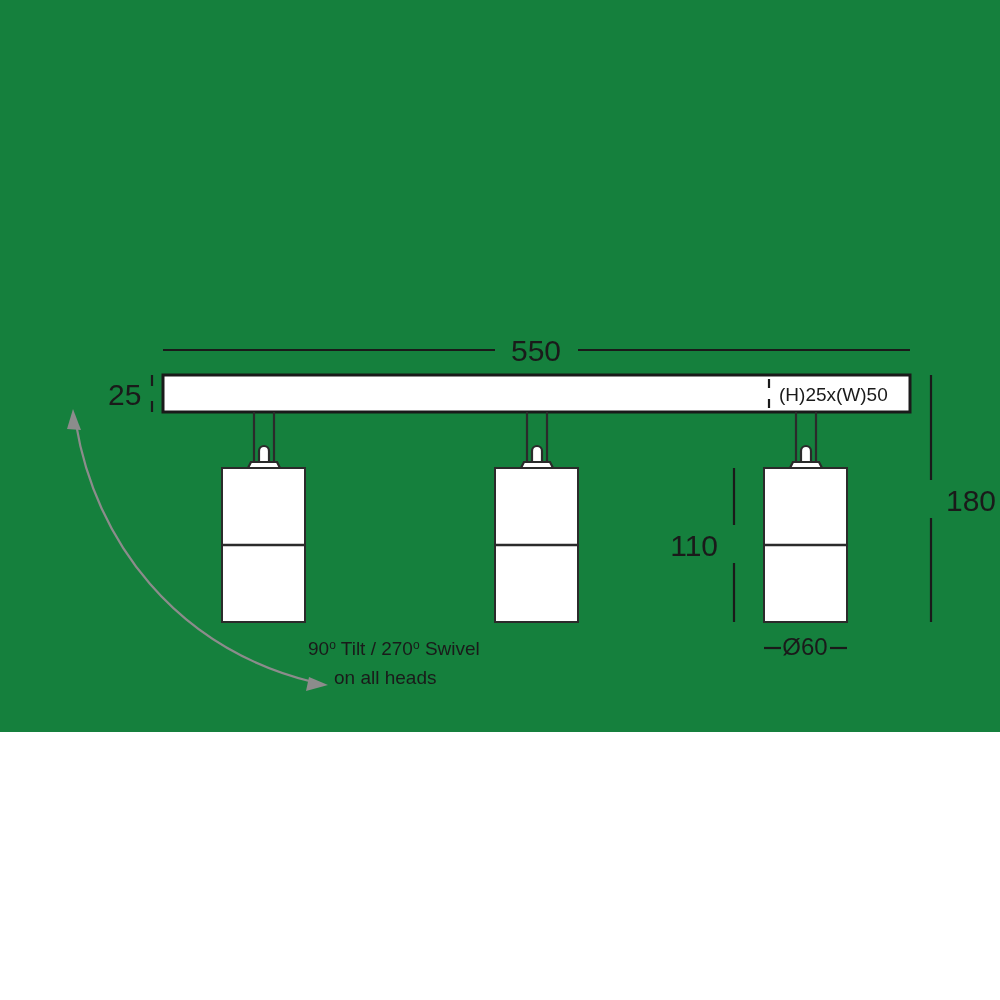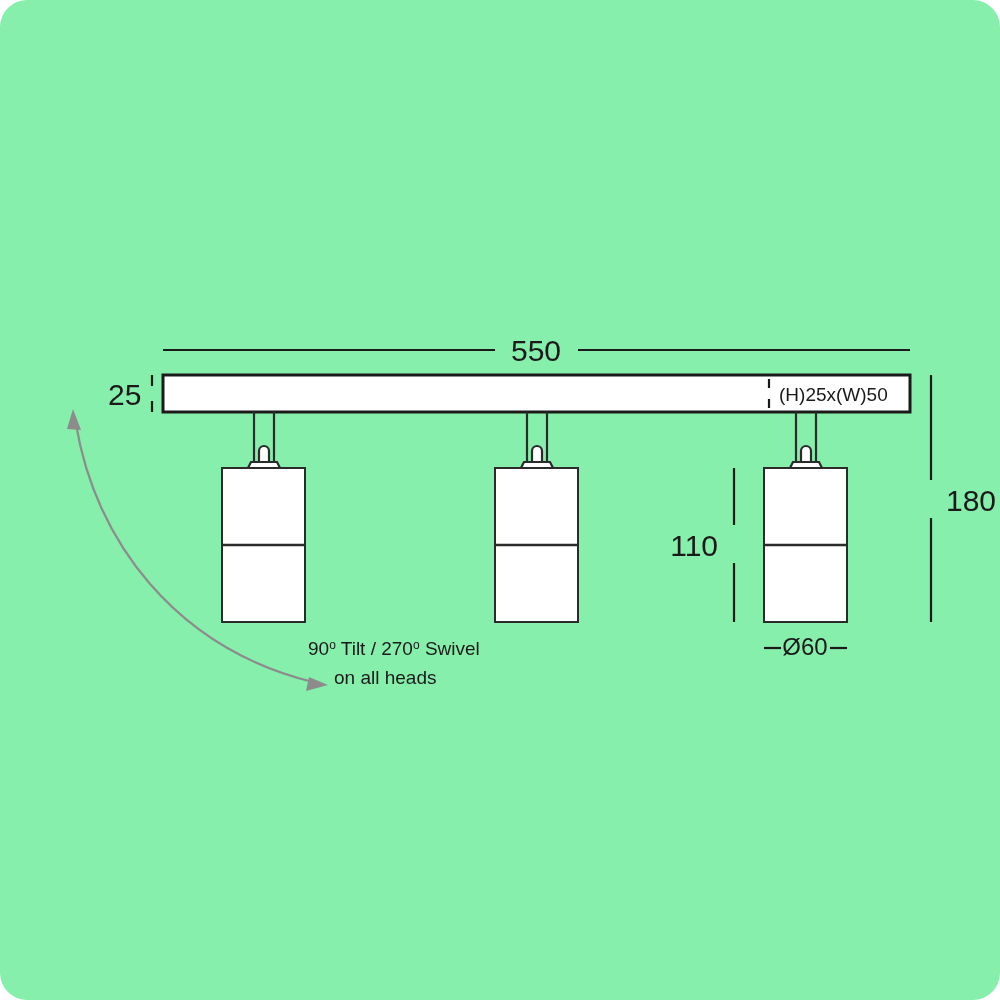--- a/index.html
+++ b/index.html
@@ -9,23 +9,22 @@
   }
   body {
     width: 1000px;
     height: 1000px;
     font-family: "Liberation Sans", sans-serif;
     overflow: hidden;
   }
   #drawing-root {
     position: relative;
     width: 1000px;
-    height: 1000px;
-    background: #86efac;
-    border-radius: 27px;
+    height: 732px;
+    background: #15803d;
   }
   svg.tech-drawing {
     position: absolute;
     top: 0;
     left: 0;
     width: 1000px;
     height: 1000px;
     display: block;
   }
   .dim-text {

